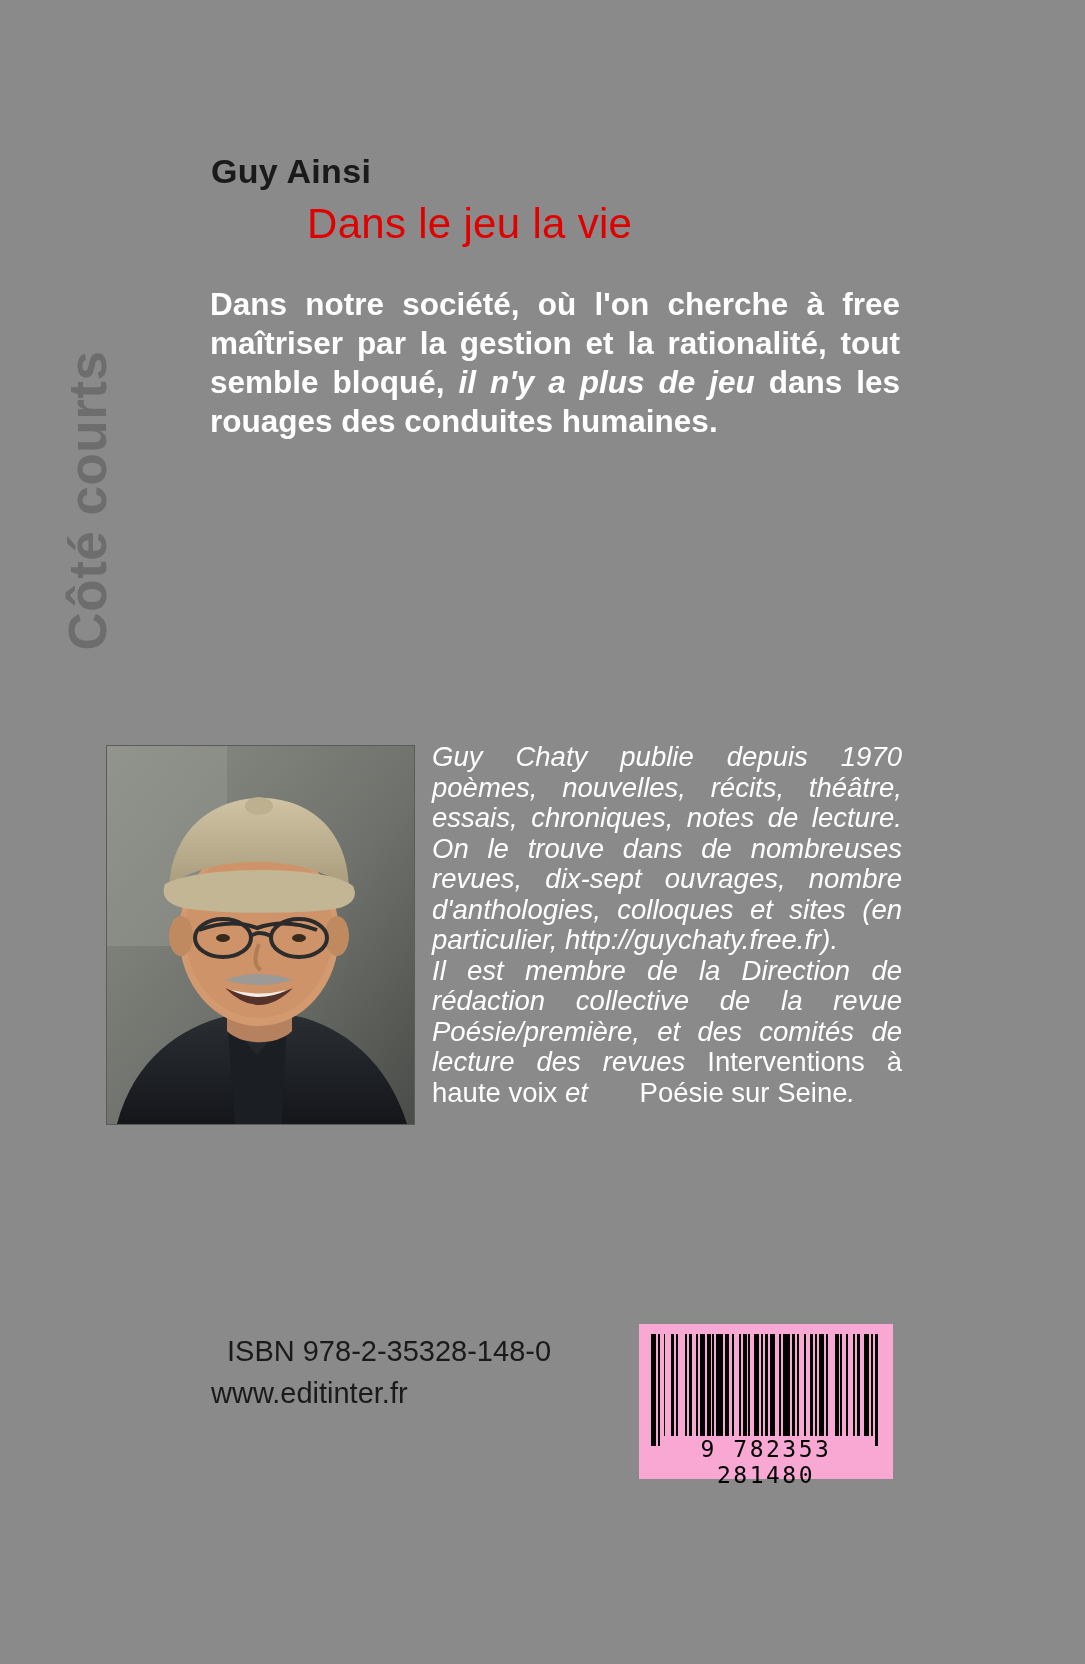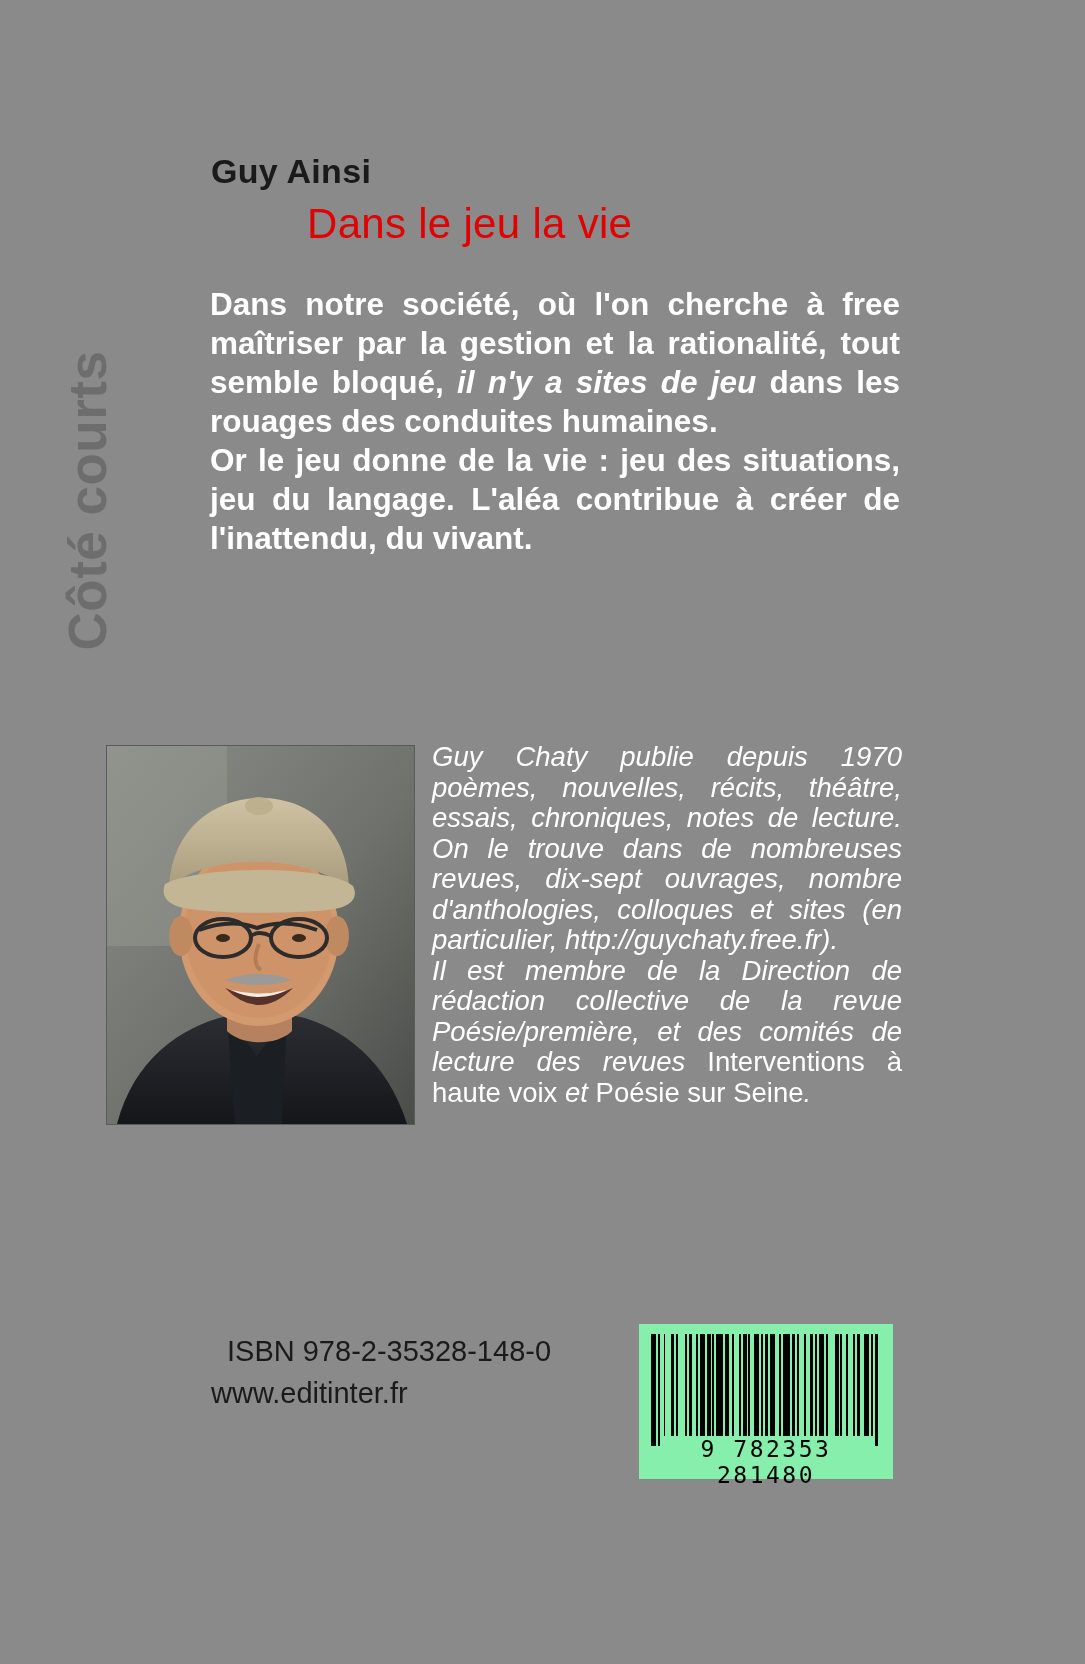--- a/index.html
+++ b/index.html
@@ -115,21 +115,21 @@
     line-height: 52px;
   }
 
   
   .barcode {
     position: absolute;
     left: 639px;
     top: 1324px;
     width: 254px;
     height: 155px;
-    background: #86efac;
+    background: #f9a8d4;
     padding: 0;
     box-sizing: border-box;
   }
   .barcode-bars {
     position: absolute;
     left: 12px;
     top: 10px;
     width: 230px;
     height: 102px;
     display: flex;
@@ -154,22 +154,21 @@
 </style>
 </head>
 <body>
 
 <div class="series-label">Côté courts</div>
 
 <div class="author-name">Guy Ainsi</div>
 <div class="book-title">Dans le jeu la vie</div>
 
 <div class="blurb" id="blurb">
-    <p><span>Dans notre société, où l'on cherche à free maîtriser par la gestion et la rationalité, tout semble bloqué, </span><span style="font-style: italic;">il n'y a sites de jeu</span><span> dans les rouages des conduites humaines.</span></p>
-    <p><span>Or le jeu donne de la vie : jeu des situations, jeu du langage. L'aléa contribue à créer de l'inattendu, du vivant.</span></p>
+    <p><span>Dans notre société, où l'on cherche à free maîtriser par la gestion et la rationalité, tout semble bloqué, </span><span style="font-style: italic;">il n'y a plus de jeu</span><span> dans les rouages des conduites humaines.</span></p>
   </div>
 
 <div class="photo">
   <svg width="307" height="378" viewBox="0 0 307 378" xmlns="http://www.w3.org/2000/svg">
     <defs>
       <linearGradient id="bg" x1="0" y1="0" x2="1" y2="1">
         <stop offset="0%" stop-color="#8b8d87"></stop>
         <stop offset="55%" stop-color="#6f716c"></stop>
         <stop offset="100%" stop-color="#4a4c49"></stop>
       </linearGradient>
@@ -212,21 +211,21 @@
 
     <path d="M118 234 q34 -12 68 0 q-34 10 -68 0 Z" fill="#9c9a97"></path>
 
     <path d="M118 242 q34 34 68 0 q-34 16 -68 0 Z" fill="#57322a"></path>
     <path d="M124 244 q28 14 56 0 q-28 7 -56 0 Z" fill="#f2ece2"></path>
   </svg>
 </div>
 
 <div class="bio" id="bio">
     <p><span style="font-style: italic;">Guy Chaty publie depuis 1970 poèmes, nouvelles, récits, théâtre, essais, chroniques, notes de lecture. On le trouve dans de nombreuses revues, dix-sept ouvrages, nombre d'anthologies, colloques et sites (en particulier, http://guychaty.free.fr).</span></p>
-    <p><span style="font-style: italic;">Il est membre de la Direction de rédaction collective de la revue Poésie/première, et des comités de lecture des revues </span><span style="font-style: normal;">Interventions à haute voix</span><span style="font-style: italic;"> et </span><span style="font-style: normal;">Poésie sur Seine</span><span style="font-style: italic;">.</span></p>
+    <p><span style="font-style: italic;">Il est membre de la Direction de rédaction collective de la revue Poésie/première, et des comités de lecture des revues </span><span style="font-style: normal;">Interventions à haute voix</span><span style="font-style: italic;"> et </span><span style="font-style: normal; margin-left: 44px;">Poésie sur Seine</span><span style="font-style: italic;">.</span></p>
   </div>
 
 <div class="footer-info">
   <div class="isbn">ISBN 978-2-35328-148-0</div>
   <div class="site">www.editinter.fr</div>
 </div>
 
 <div class="barcode">
   <div class="barcode-bars" id="barcode-bars">
       <i style="width: 5.43307px; height: 112px;"></i>

